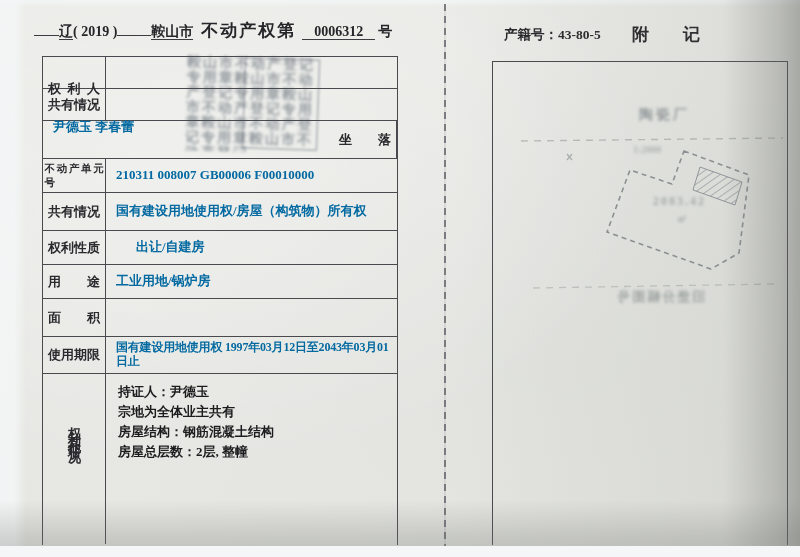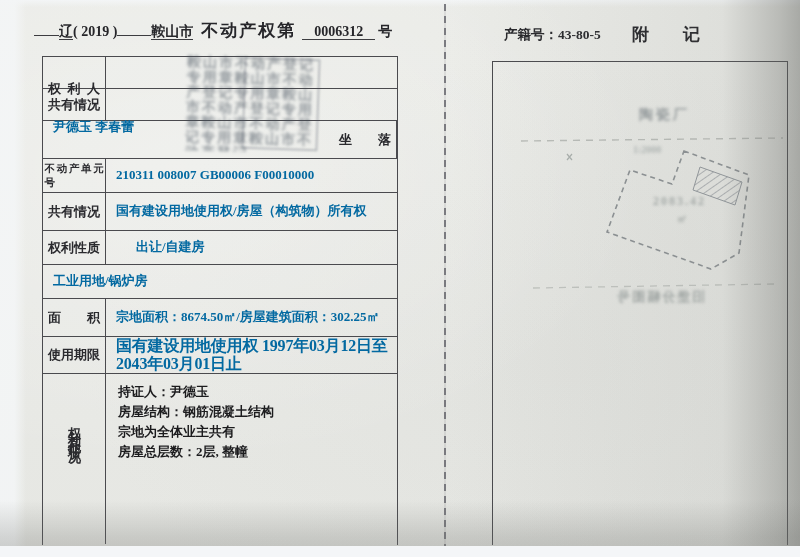--- a/index.html
+++ b/index.html
@@ -41,21 +41,21 @@
     border:1.4px solid #4a4a4e;border-bottom:none;box-sizing:border-box;}
   .row{display:flex;box-sizing:border-box;border-bottom:1.3px solid #4a4a4e;}
   .row:last-child{border-bottom:none;}
   .lbl{width:63px;flex:0 0 63px;border-right:1.3px solid #4a4a4e;box-sizing:border-box;
     display:flex;align-items:center;justify-content:center;}
   .lbl-inner{display:inline-block;width:52px;font-size:13px;font-weight:600;
     text-align:justify;text-align-last:justify;color:#2a2a2e;}
   .lbl-inner.long{width:59px;font-size:10.5px;letter-spacing:-.3px;}
   .val{flex:1;display:flex;align-items:center;padding-left:10px;font-size:13px;
     font-weight:700;color:#0369a1;white-space:pre-wrap;line-height:1.15;}
-  .val.tight{font-size:16px;letter-spacing:-.2px;padding-right:2px;}
+  .val.tight{font-size:12px;letter-spacing:-.2px;padding-right:2px;}
   .r1{height:32px;flex-direction:column;} .r2{height:32px;} .r3{height:38px;justify-content:flex-end;} .r4{height:34px;}
   .r5{height:38px;} .r6{height:34px;gap:20px;} .r7{height:34px;} .r8{height:38px;}
   .r9{height:37px;} .r10{height:170px;}
   .r10 .lbl{align-items:flex-start;padding-top:42px;}
   .vlabel{writing-mode:vertical-lr;text-orientation:upright;font-size:13px;
     font-weight:600;letter-spacing:5px;color:#2a2a2e;}
   .other-val{flex:1;padding:8px 0 0 12px;font-size:13px;font-weight:600;}
   .other-val div{line-height:20px;}
 
   
@@ -121,42 +121,44 @@
         </div>
       <div class="val">国有建设用地使用权/房屋（构筑物）所有权</div>
     </div>
     <div class="row r6">
       <div class="lbl">
           <span class="lbl-inner">权利性质</span>
         </div>
       <div class="val">出让/自建房</div>
     </div>
     <div class="row r7">
+      <div class="lbl">
+          <span class="lbl-inner">用途</span>
+        </div>
       <div class="val">工业用地/锅炉房</div>
     </div>
     <div class="row r8">
       <div class="lbl">
           <span class="lbl-inner">面积</span>
         </div>
-      <div class="val">宗地面积：8674.50㎡/房屋建筑面积：302.25㎡</div>
     </div>
     <div class="row r9">
       <div class="lbl">
           <span class="lbl-inner">使用期限</span>
         </div>
       <div class="val tight">国有建设用地使用权 1997年03月12日至2043年03月01日止</div>
     </div>
     <div class="row r10">
       <div class="lbl">
           <span class="vlabel">权利其他状况</span>
         </div>
       <div class="other-val">
         <div>持证人：尹德玉</div>
+        <div>宗地为全体业主共有</div>
         <div>房屋结构：钢筋混凝土结构</div>
-        <div>宗地为全体业主共有</div>
         <div>房屋总层数：2层, 整幢</div>
       </div>
     </div>
   </div>
 
   <div class="stamp">
     <div class="stamp-text">鞍山市不动产登记专用章鞍山市不动产登记专用章鞍山市不动产登记专用章鞍山市不动产登记专用章鞍山市不动产登记</div>
   </div>
   <div class="stamp-frame"></div>
 

